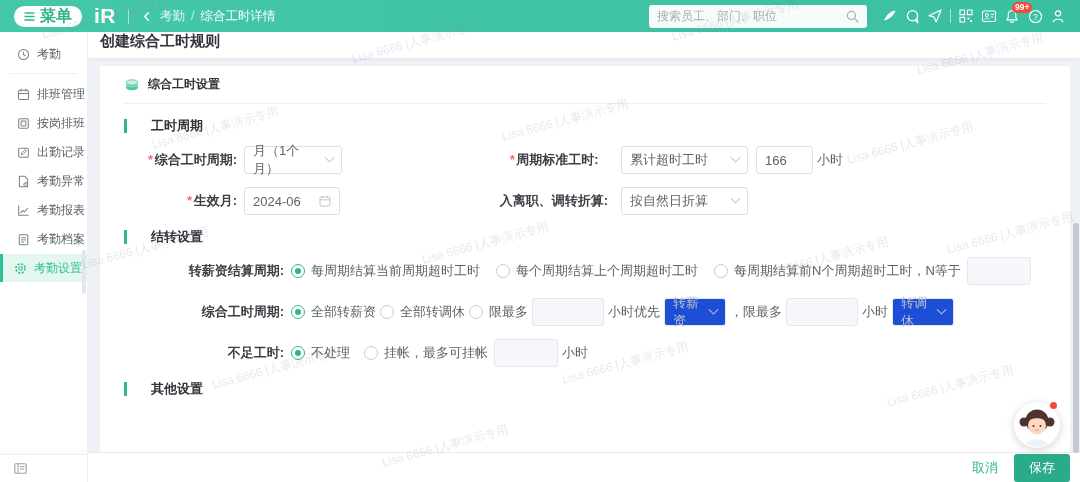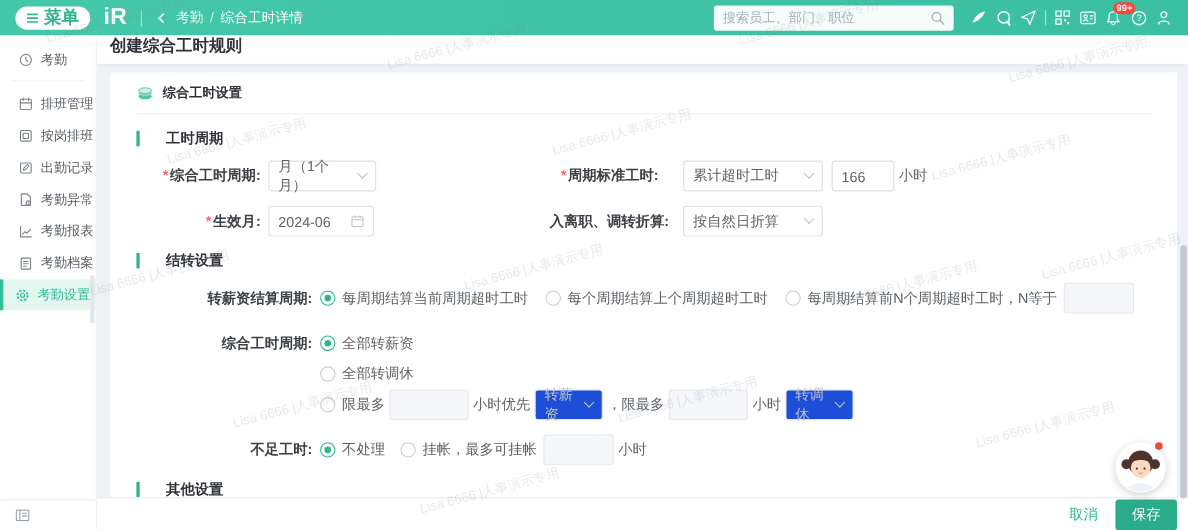--- a/index.html
+++ b/index.html
@@ -74,21 +74,21 @@
   .datebox { width:96px; height:28px; border:1px solid #dcdfe6; border-radius:3px; background:#fff;
     display:inline-flex; align-items:center; justify-content:space-between; padding:0 8px; color:#606266; cursor:pointer; }
 
   .radio { width:14px; height:14px; border-radius:50%; border:1px solid #c9ccd3; background:#fff;
     display:inline-block; position:relative; flex:none; cursor:pointer; }
   .radio.checked { border-color:#2fb48c; }
   .radio.checked::after { content:""; position:absolute; left:3px; top:3px; width:6px; height:6px;
     border-radius:50%; background:#2fb48c; }
   .opt { display:inline-flex; align-items:center; gap:6px; margin-right:16px; color:#5d6266; }
   .optline { display:flex; align-items:center; height:28px; margin-bottom:0; }
-  .optcol { display:flex; flex-direction:column; }
+  .optcol { display:flex; }
   .seg { margin:0 4px; color:#5d6266; }
 
   
   .footer { position:absolute; left:88px; right:0; bottom:0; height:30px; background:#fff;
     border-top:1px solid #e8ebee; display:flex; align-items:center; justify-content:flex-end;
     padding-right:10px; gap:16px; z-index:6; }
   .btn-cancel { background:none; border:none; color:#2fb48c; font-size:13px; cursor:pointer; }
   .btn-save { background:#2aac8a; border:none; color:#fff; font-size:13px; padding:5px 15px;
     border-radius:3px; cursor:pointer; }
 

